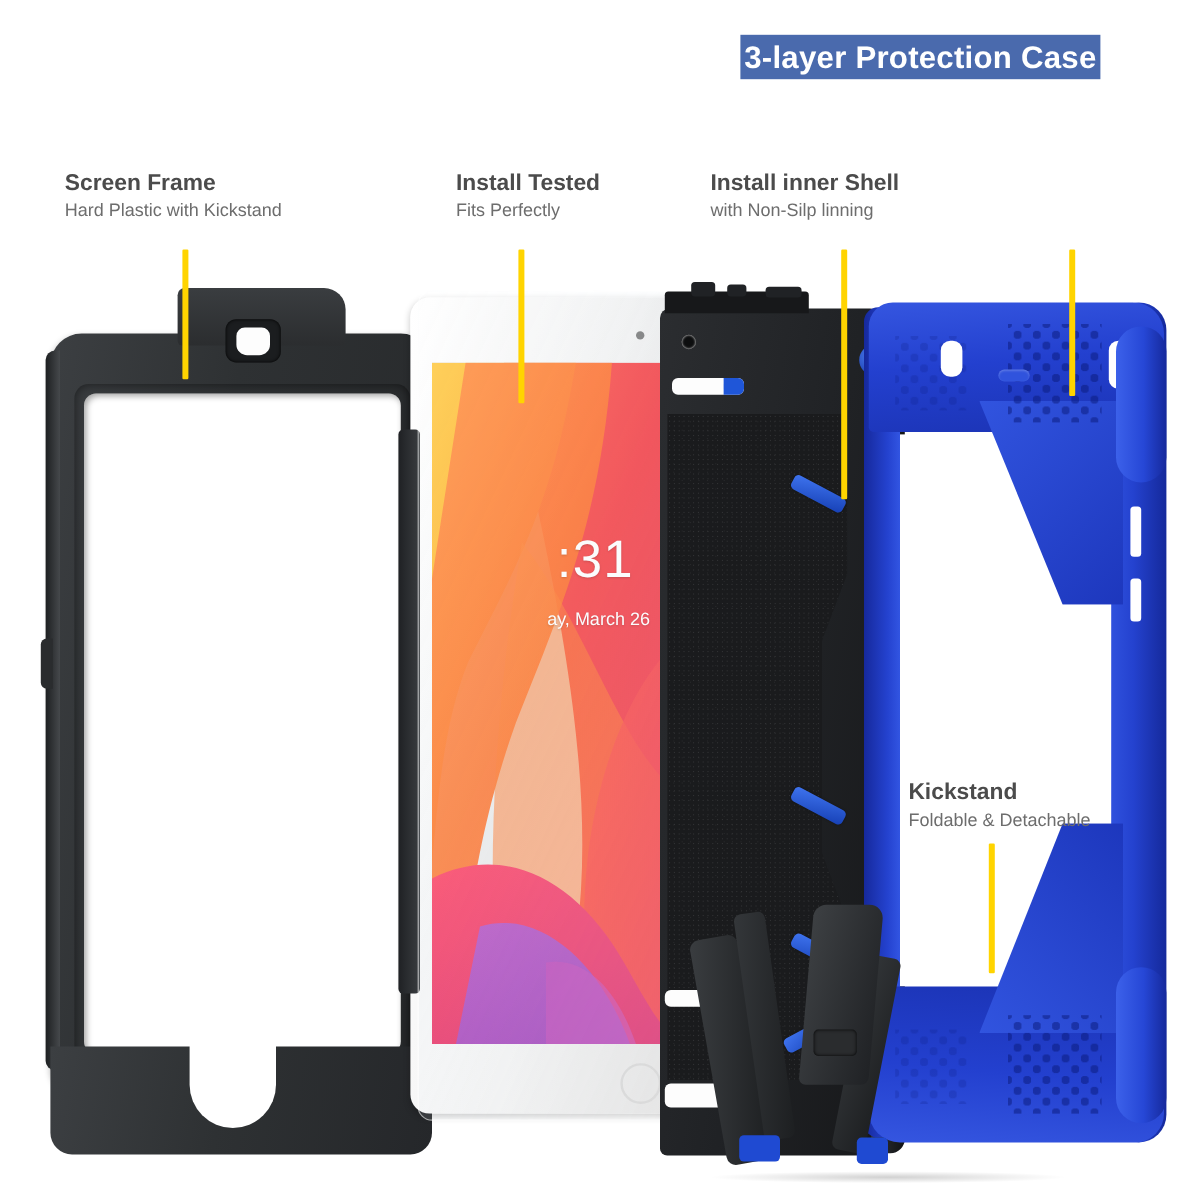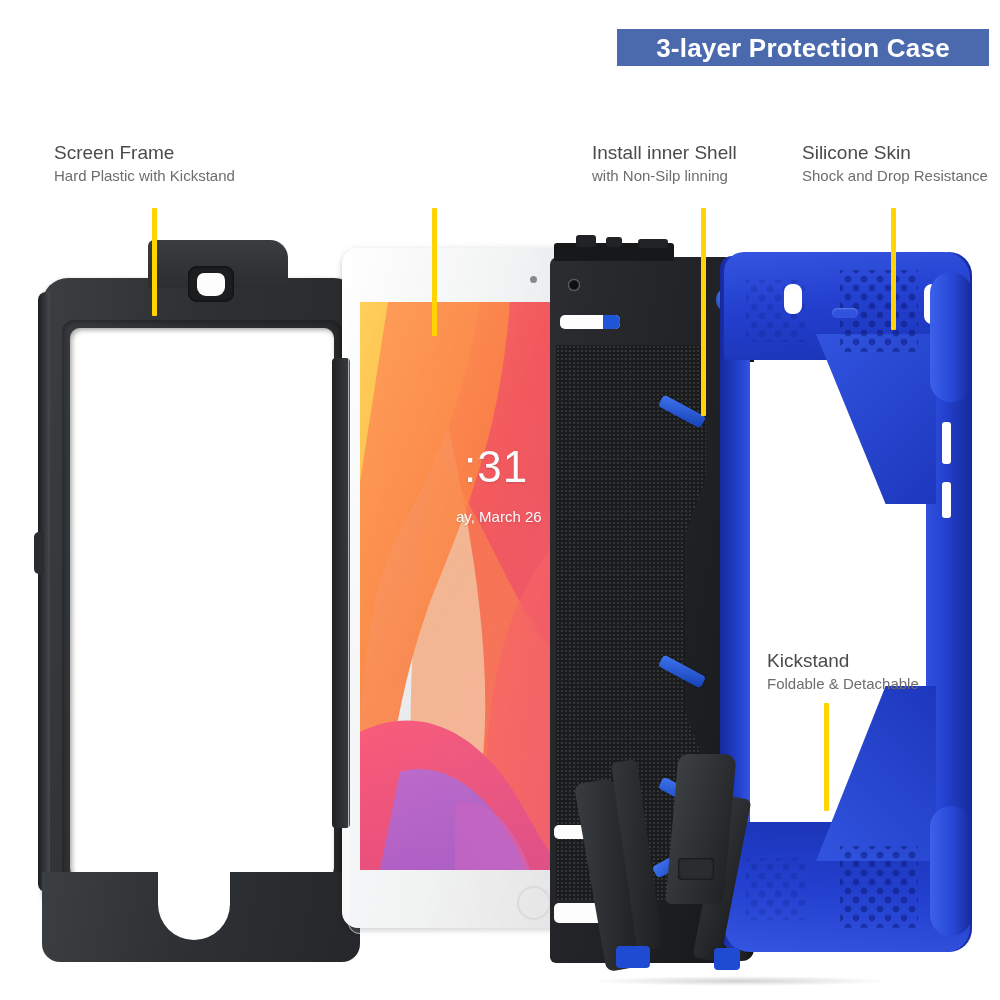--- a/index.html
+++ b/index.html
@@ -9,37 +9,37 @@
     font-family:"Liberation Sans","DejaVu Sans",sans-serif;
     overflow:hidden;
     position:relative;
   }
   #stage{position:absolute;inset:0;width:1000px;height:1000px;overflow:hidden;background:#fff;}
 
   
   .banner{
     position:absolute;
     left:617px;top:29px;
-    width:372px;height:37px;
+    width:300px;height:37px;
     background:#4a6aad;
     display:flex;align-items:center;justify-content:center;
   }
   .banner-text{
     color:#ffffff;
     font-size:26px;
     font-weight:bold;
     letter-spacing:0.2px;
     white-space:nowrap;
     line-height:1;
   }
 
   
   .callout{position:absolute;}
   .callout .title{
-    font-size:19px;font-weight:normal;color:#4b4b4b;
+    font-size:19px;font-weight:bold;color:#4b4b4b;
     line-height:1.15;white-space:nowrap;
   }
   .callout .sub{
     font-size:15px;font-weight:normal;color:#6d6d6d;
     line-height:1.2;margin-top:3px;white-space:nowrap;
   }
   .leader{
     position:absolute;
     width:5px;
     background:#ffd400;
@@ -434,33 +434,33 @@
     <div class="ks-bluefoot" style="left:124px;top:198px;width:26px;height:22px;"></div>
     <div class="ks-shadow"></div>
   </div>
 
   <div class="callout" style="left:54px;top:142px;">
     <div class="title">Screen Frame</div>
     <div class="sub">Hard Plastic with Kickstand</div>
   </div>
   <div class="leader" style="left:152px;top:208px;height:108px;"></div>
 
+  <div class="callout" style="left:380px;top:142px;">
+    <div class="title">Install Tested</div>
+    <div class="sub">Fits Perfectly</div>
+  </div>
   <div class="leader" style="left:432px;top:208px;height:128px;"></div>
 
   <div class="callout" style="left:592px;top:142px;">
     <div class="title">Install inner Shell</div>
     <div class="sub">with Non-Silp linning</div>
   </div>
   <div class="leader" style="left:701px;top:208px;height:208px;"></div>
 
-  <div class="callout" style="left:802px;top:142px;">
-    <div class="title">Silicone Skin</div>
-    <div class="sub">Shock and Drop Resistance</div>
-  </div>
   <div class="leader" style="left:891px;top:208px;height:122px;"></div>
 
-  <div class="callout" style="left:757px;top:650px;margin-left:10px;">
+  <div class="callout" style="left:757px;top:650px;">
     <div class="title">Kickstand</div>
     <div class="sub">Foldable &amp; Detachable</div>
   </div>
   <div class="leader" style="left:824px;top:703px;height:108px;"></div>
 
 </div>
 
 </body></html>

